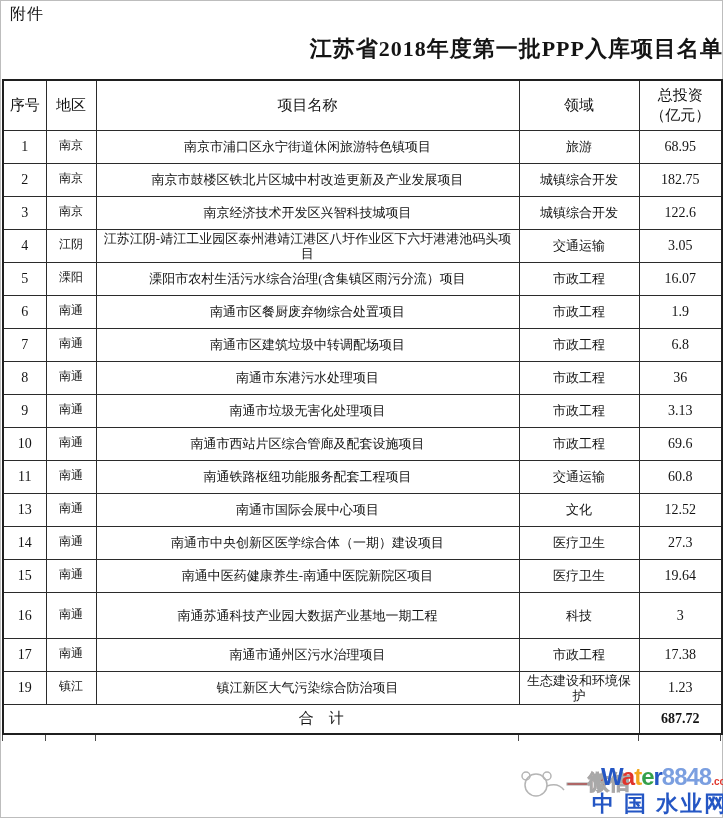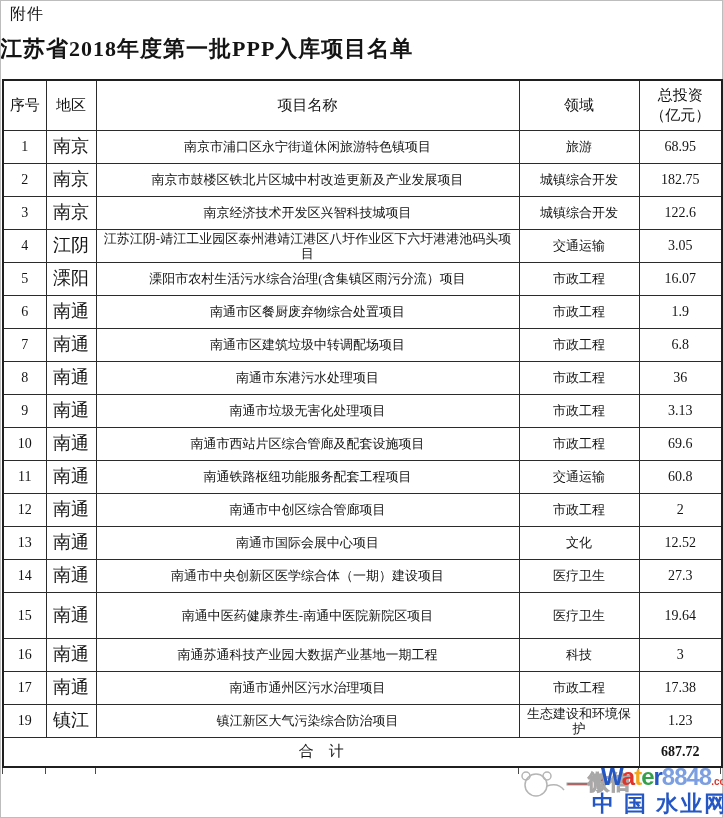--- a/index.html
+++ b/index.html
@@ -3,38 +3,38 @@
 <meta charset="utf-8">
 <style>
   html,body{margin:0;padding:0;}
   body{
     width:723px;height:818px;position:relative;background:#ffffff;
     overflow:hidden;color:#141414;
     font-family:"Liberation Serif","DejaVu Serif",serif;
   }
   .page-frame{position:absolute;inset:0;border:1px solid #bdbdbd;pointer-events:none;}
   .attachment{padding:4px 0 0 10px;font-size:16px;letter-spacing:1px;}
-  .doc-title{text-align:left;margin-top:9px;font-size:22px;font-weight:bold;letter-spacing:1px;}
+  .doc-title{text-align:right;margin-top:9px;font-size:22px;font-weight:bold;letter-spacing:1px;}
   table.ppp{
     border-collapse:collapse;table-layout:fixed;width:719px;
     margin:15px 0 0 2px;border:2px solid #1f1f1f;position:relative;z-index:1;
   }
   col.c0{width:43px;} col.c1{width:50px;} col.c2{width:423px;} col.c3{width:120px;} col.c4{width:83px;}
   th,td{
     border:1px solid #2b2b2b;text-align:center;vertical-align:middle;
     padding:1px 2px;overflow:hidden;line-height:15px;
   }
   thead tr{height:50px;}
   th{font-size:15px;font-weight:normal;white-space:pre-line;line-height:20px;}
   tbody tr{height:33px;}
   tbody tr:nth-child(15){height:46px;}
   tbody tr:nth-child(19){height:46px;}
   td{font-size:13px;}
   td.cell-no,td.cell-investment{font-size:14px;font-family:"Liberation Serif","DejaVu Serif",serif;}
-  td.cell-region{font-size:18px;}
+  td.cell-region{font-size:12px;font-family:Liberation Mono, monospace;}
   tr.total-row{height:30px;}
   td.total-label{font-size:15px;}
   td.total-value{position:relative;z-index:6;font-weight:bold;}
   .cutoff-strip{position:relative;height:6px;width:719px;margin-left:2px;}
   .cutoff-strip span{position:absolute;top:0;width:1px;height:6px;background:#4a4a4a;}
   
   .wm{position:absolute;z-index:5;white-space:nowrap;}
   .wm-mascot{left:514px;top:768px;}
   .wm-wechat{
     left:567px;top:768px;font-size:21px;font-weight:bold;
@@ -150,27 +150,20 @@
         <td class="cell-investment">69.6</td>
       </tr>
       <tr>
         <td class="cell-no">11</td>
         <td class="cell-region">南通</td>
         <td class="cell-name">南通铁路枢纽功能服务配套工程项目</td>
         <td class="cell-field">交通运输</td>
         <td class="cell-investment">60.8</td>
       </tr>
       <tr>
-        <td class="cell-no">12</td>
-        <td class="cell-region">南通</td>
-        <td class="cell-name">南通市中创区综合管廊项目</td>
-        <td class="cell-field">市政工程</td>
-        <td class="cell-investment">2</td>
-      </tr>
-      <tr>
         <td class="cell-no">13</td>
         <td class="cell-region">南通</td>
         <td class="cell-name">南通市国际会展中心项目</td>
         <td class="cell-field">文化</td>
         <td class="cell-investment">12.52</td>
       </tr>
       <tr>
         <td class="cell-no">14</td>
         <td class="cell-region">南通</td>
         <td class="cell-name">南通市中央创新区医学综合体（一期）建设项目</td>

